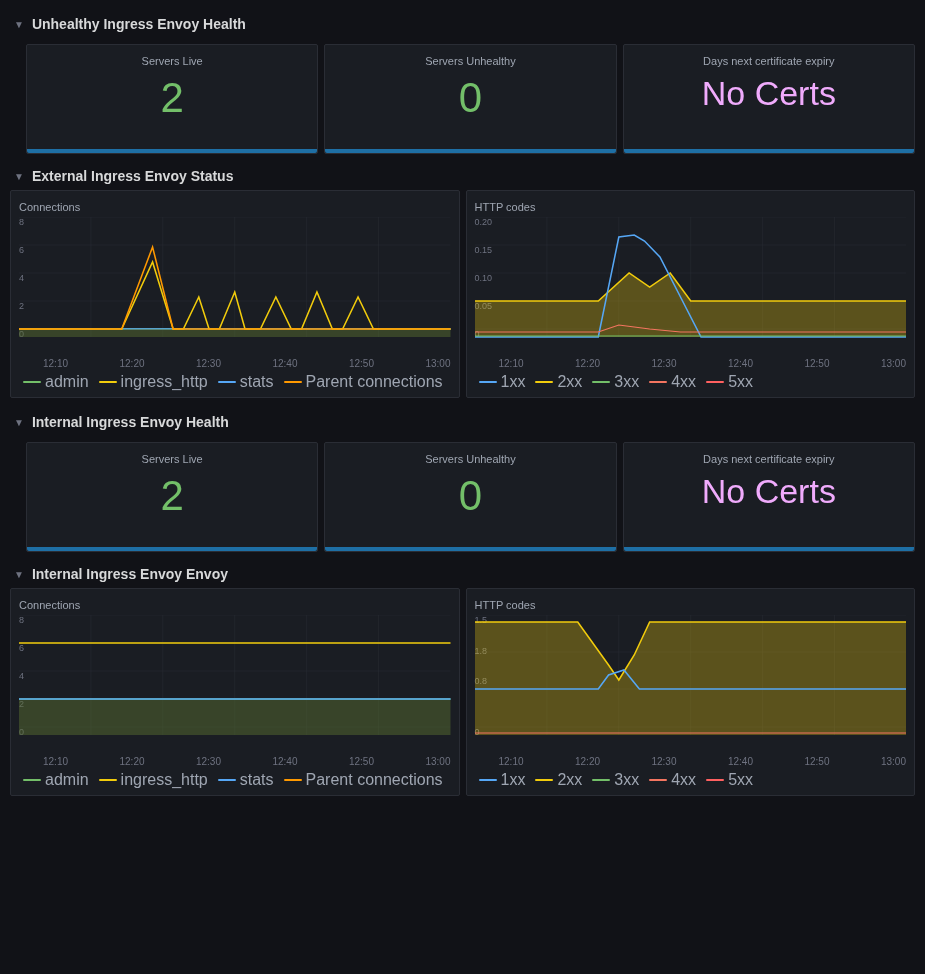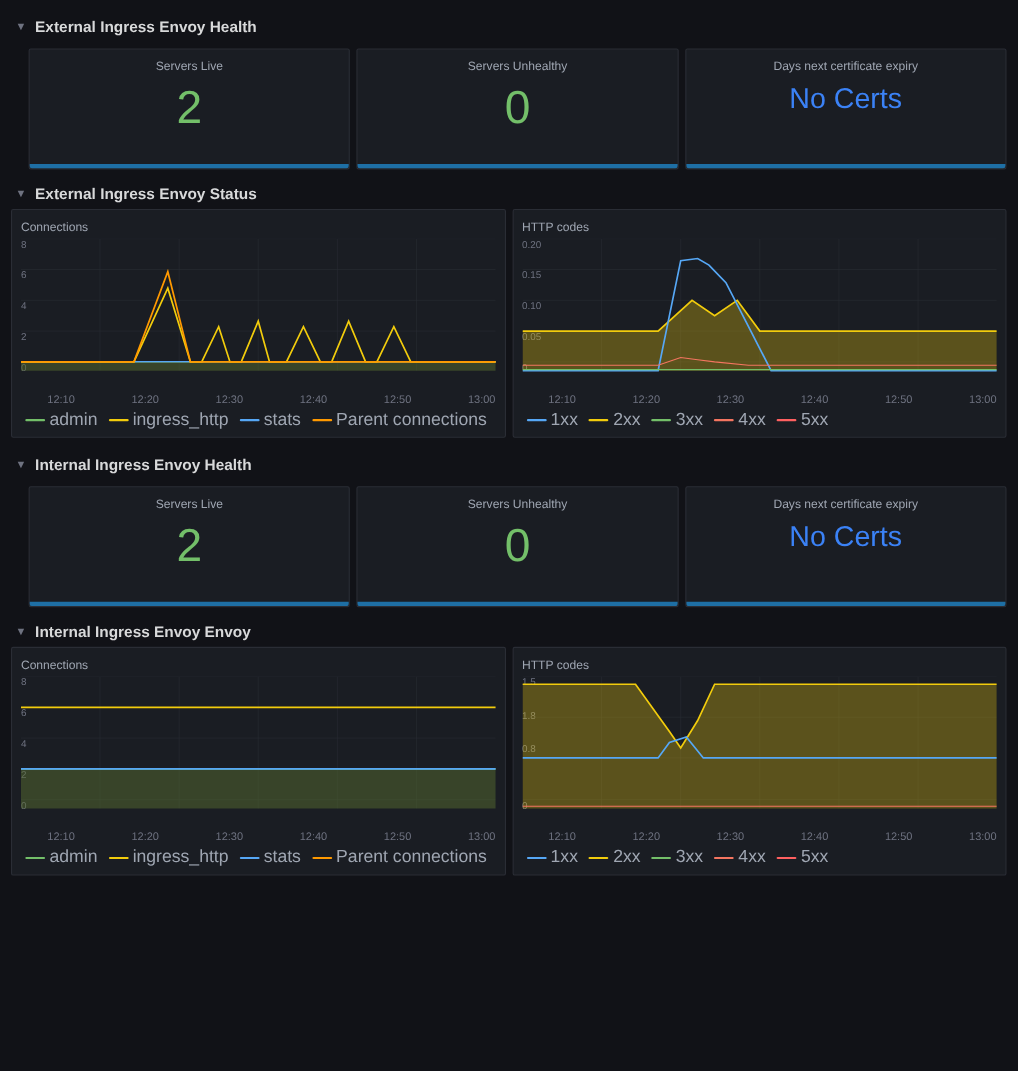--- a/index.html
+++ b/index.html
@@ -45,21 +45,21 @@
       text-align: center;
       margin-bottom: 8px;
     }
     .stat-card-value {
       font-size: 42px;
       font-weight: 300;
       text-align: center;
       line-height: 1.1;
     }
     .stat-card-value.green { color: #73bf69; }
-    .stat-card-value.no-certs { color: #3b82f6; font-size: 26px; text-align: center; }
+    .stat-card-value.no-certs { color: #f0abfc; font-size: 34px; text-align: center; }
     .stat-card-bar {
       position: absolute;
       bottom: 0;
       left: 0;
       right: 0;
       height: 4px;
       background: #1e6fa5;
       border-radius: 0 0 2px 2px;
     }
     .charts-row {
@@ -132,21 +132,21 @@
     .chart-content {
       flex: 1;
       position: relative;
     }
   </style>
 </head>
 <body>
 
 <div class="section-header">
   <span class="chevron">▼</span>
-  <span>External Ingress Envoy Health</span>
+  <span>Unhealthy Ingress Envoy Health</span>
 </div>
 
 <div class="stat-cards">
 
   <div class="stat-card">
     <div class="stat-card-title">Servers Live</div>
     <div class="stat-card-value green">2</div>
     <div class="stat-card-bar"></div>
   </div>
 

